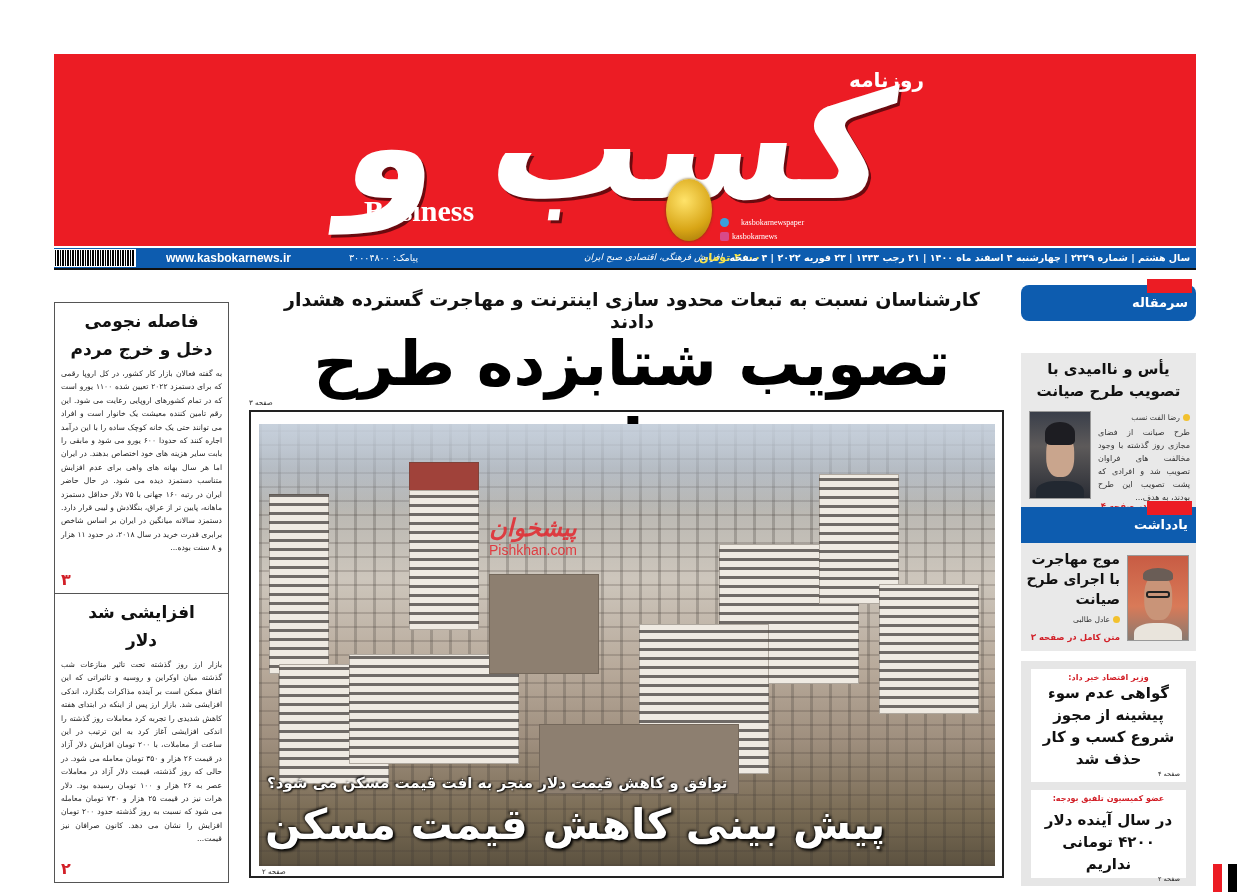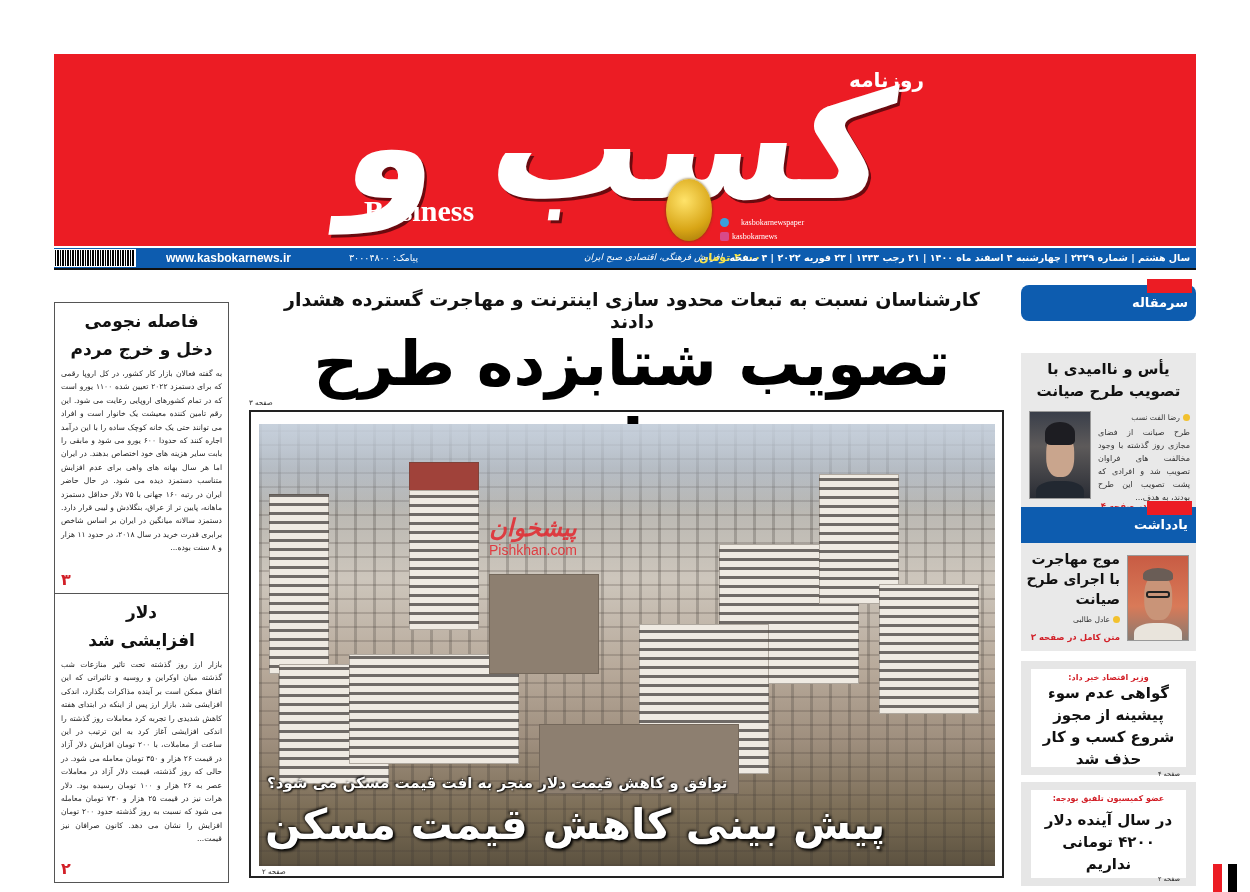--- a/index.html
+++ b/index.html
@@ -107,22 +107,22 @@
 </div>
 <div class="black-rule"></div>
 
 <div class="side-box box1">
   <h2>فاصله نجومی</h2>
   <h2>دخل و خرج مردم</h2>
   <p>به گفته فعالان بازار کار کشور، در کل اروپا رقمی که برای دستمزد ۲۰۲۲ تعیین شده ۱۱۰۰ یورو است که در تمام کشورهای اروپایی رعایت می شود. این رقم تامین کننده معیشت یک خانوار است و افراد می توانند حتی یک خانه کوچک ساده را با این درآمد اجاره کنند که حدودا ۶۰۰ یورو می شود و مابقی را بابت سایر هزینه های خود اختصاص بدهند. در ایران اما هر سال بهانه های واهی برای عدم افزایش متناسب دستمزد دیده می شود. در حال حاضر ایران در رتبه ۱۶۰ جهانی با ۷۵ دلار حداقل دستمزد ماهانه، پایین تر از عراق، بنگلادش و لیبی قرار دارد. دستمزد سالانه میانگین در ایران بر اساس شاخص برابری قدرت خرید در سال ۲۰۱۸، در حدود ۱۱ هزار و ۸ سنت بوده...</p>
   <div class="page-num">۳</div>
 </div>
 <div class="side-box box2">
+  <h2>افزایشی شد</h2>
   <h2>دلار</h2>
-  <h2>افزایشی شد</h2>
   <p>بازار ارز روز گذشته تحت تاثیر منازعات شب گذشته میان اوکراین و روسیه و تاثیراتی که این اتفاق ممکن است بر آینده مذاکرات بگذارد، اندکی افزایشی شد. بازار ارز پس از اینکه در ابتدای هفته کاهش شدیدی را تجربه کرد معاملات روز گذشته را اندکی افزایشی آغاز کرد به این ترتیب در این ساعت از معاملات، با ۲۰۰ تومان افزایش دلار آزاد در قیمت ۲۶ هزار و ۳۵۰ تومان معامله می شود. در حالی که روز گذشته، قیمت دلار آزاد در معاملات عصر به ۲۶ هزار و ۱۰۰ تومان رسیده بود. دلار هرات نیز در قیمت ۲۵ هزار و ۷۳۰ تومان معامله می شود که نسبت به روز گذشته حدود ۲۰۰ تومان افزایش را نشان می دهد. کانون صرافان نیز قیمت...</p>
   <div class="page-num">۲</div>
 </div>
 
 <div class="subhead">کارشناسان نسبت به تبعات محدود سازی اینترنت و مهاجرت گسترده هشدار دادند</div>
 <div class="headline">تصویب شتابزده طرح صیانت</div>
 <div class="ref-small" style="left:249px; top:399px;">صفحه ۳</div>
 
 <div class="photo-frame"></div>
 <div class="photo">
@@ -181,21 +181,21 @@
   <div style="position:absolute; right:76px; top:4px; width:94px;">
     <h3 style="text-align:right; padding-top:2px; font-size:14px; line-height:20px;">موج مهاجرت با اجرای طرح صیانت</h3>
     <div class="author" style="margin-top:6px;text-align:center;">
       <span class="dot"></span>
       <span>عادل طالبی</span>
     </div>
     <div class="more" style="margin-top:8px;">متن کامل در صفحه ۳</div>
   </div>
 </div>
 
-<div class="news-card" style="top:661px; height:114px;">
+<div class="news-card" style="top:661px; height:140px;">
   <div class="inner">
     <div class="kicker">وزیر اقتصاد خبر داد:</div>
     <div class="title">گواهی عدم سوء پیشینه از مجوز شروع کسب و کار حذف شد</div>
     <div class="ref">صفحه ۴</div>
   </div>
 </div>
 <div class="news-card" style="top:782px; height:104px;">
   <div class="inner">
     <div class="kicker">عضو کمیسیون تلفیق بودجه:</div>
     <div class="title" style="margin-top:6px;">در سال آینده دلار ۴۲۰۰ تومانی نداریم</div>

